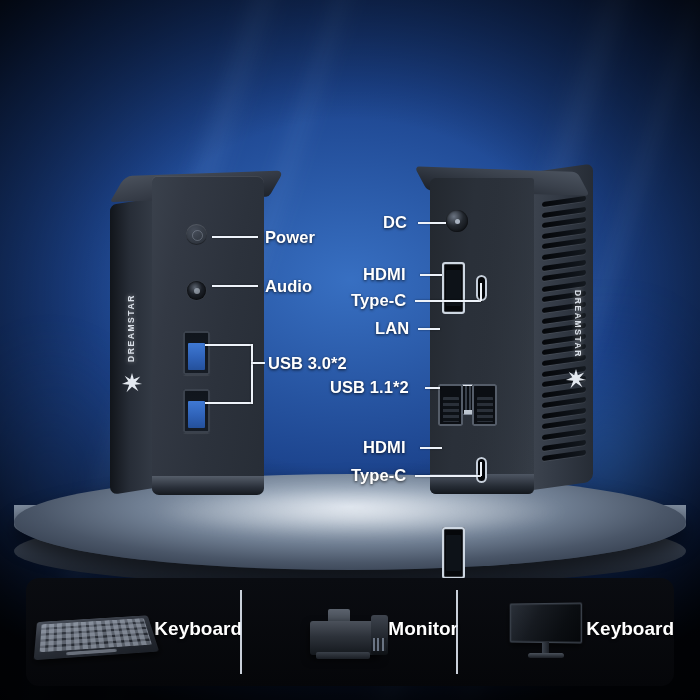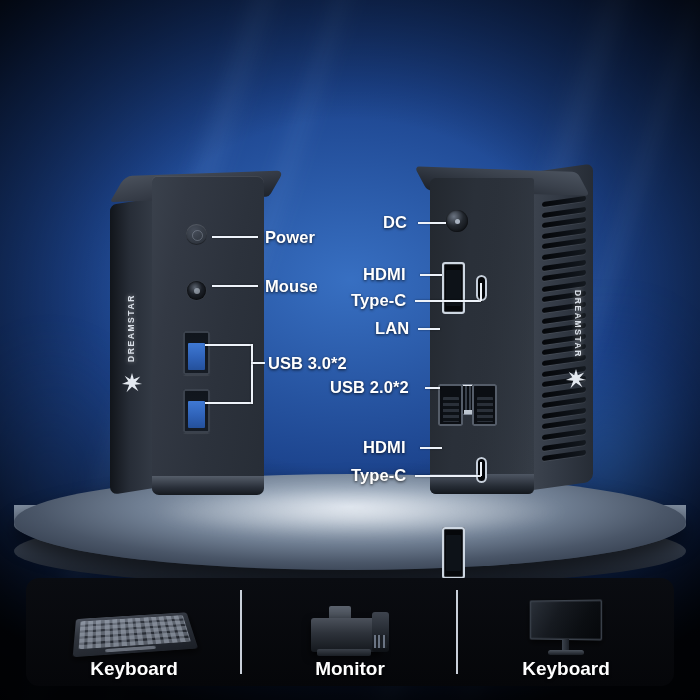--- a/index.html
+++ b/index.html
@@ -152,21 +152,21 @@
      white-space:nowrap;text-shadow:0 1px 3px rgba(0,0,0,.75);letter-spacing:.1px;}
   .ln{position:absolute;background:#eef3fa;height:1.6px;
      box-shadow:0 0 2px rgba(0,0,0,.5);}
   .lnv{position:absolute;background:#eef3fa;width:1.6px;
      box-shadow:0 0 2px rgba(0,0,0,.5);}
 
   
   .acc-bar{position:absolute;left:26px;top:578px;width:648px;height:108px;
      background:linear-gradient(180deg,#0a0c11 0%,#050609 100%);
      border-radius:13px;display:flex;}
-  .acc{flex:1;position:relative;display:flex;flex-direction:column;
+  .acc{flex:1;position:relative;display:flex;flex-direction:row;
      align-items:center;justify-content:flex-end;padding-bottom:6px;box-sizing:border-box;}
   .acc-div{position:absolute;top:12px;bottom:12px;width:1.6px;background:#dfe6ef;opacity:.9;}
   .acc-name{color:#fff;font-size:19px;font-weight:bold;
      text-shadow:0 1px 3px rgba(0,0,0,.8);}
   .acc-art{height:64px;display:flex;align-items:flex-end;justify-content:center;}
 
   
   .kb{width:118px;height:50px;border-radius:4px;position:relative;
      background:linear-gradient(170deg,#4a505b 0%,#30353e 35%,#1b1f26 100%);
      transform:perspective(260px) rotateX(42deg) rotateZ(-5deg);
@@ -250,21 +250,21 @@
         <i></i>
       </div>
     <div class="port usb3" style="left:73px;top:213px;">
         <i></i>
       </div>
   </div>
 
   <div class="lbl" style="left:265px;top:228px;">Power</div>
   <div class="ln" style="left:212px;top:236px;width:46px;"></div>
 
-  <div class="lbl" style="left:265px;top:277px;">Mouse</div>
+  <div class="lbl" style="left:265px;top:277px;">Audio</div>
   <div class="ln" style="left:212px;top:285px;width:46px;"></div>
 
   <div class="lbl" style="left:268px;top:354px;">USB 3.0*2</div>
   <div class="ln" style="left:205px;top:344px;width:47px;"></div>
   <div class="ln" style="left:205px;top:402px;width:47px;"></div>
   <div class="lnv" style="left:251px;top:344px;height:60px;"></div>
   <div class="ln" style="left:251px;top:362px;width:14px;"></div>
 
   <div class="dev" id="dev-right">
     <div class="r-side"></div>
@@ -325,21 +325,21 @@
   <div class="lbl" style="left:363px;top:265px;">HDMI</div>
   <div class="ln" style="left:420px;top:274px;width:22px;"></div>
 
   <div class="lbl" style="left:351px;top:291px;">Type-C</div>
   <div class="ln" style="left:415px;top:300px;width:66px;"></div>
   <div class="lnv" style="left:480px;top:283px;height:18px;"></div>
 
   <div class="lbl" style="left:375px;top:319px;">LAN</div>
   <div class="ln" style="left:418px;top:328px;width:22px;"></div>
 
-  <div class="lbl" style="left:330px;top:378px;">USB 2.0*2</div>
+  <div class="lbl" style="left:330px;top:378px;">USB 1.1*2</div>
   <div class="ln" style="left:425px;top:387px;width:15px;"></div>
 
   <div class="lbl" style="left:363px;top:438px;">HDMI</div>
   <div class="ln" style="left:420px;top:447px;width:22px;"></div>
 
   <div class="lbl" style="left:351px;top:466px;">Type-C</div>
   <div class="ln" style="left:415px;top:475px;width:66px;"></div>
   <div class="lnv" style="left:480px;top:462px;height:14px;"></div>
 
   <div class="acc-bar">

